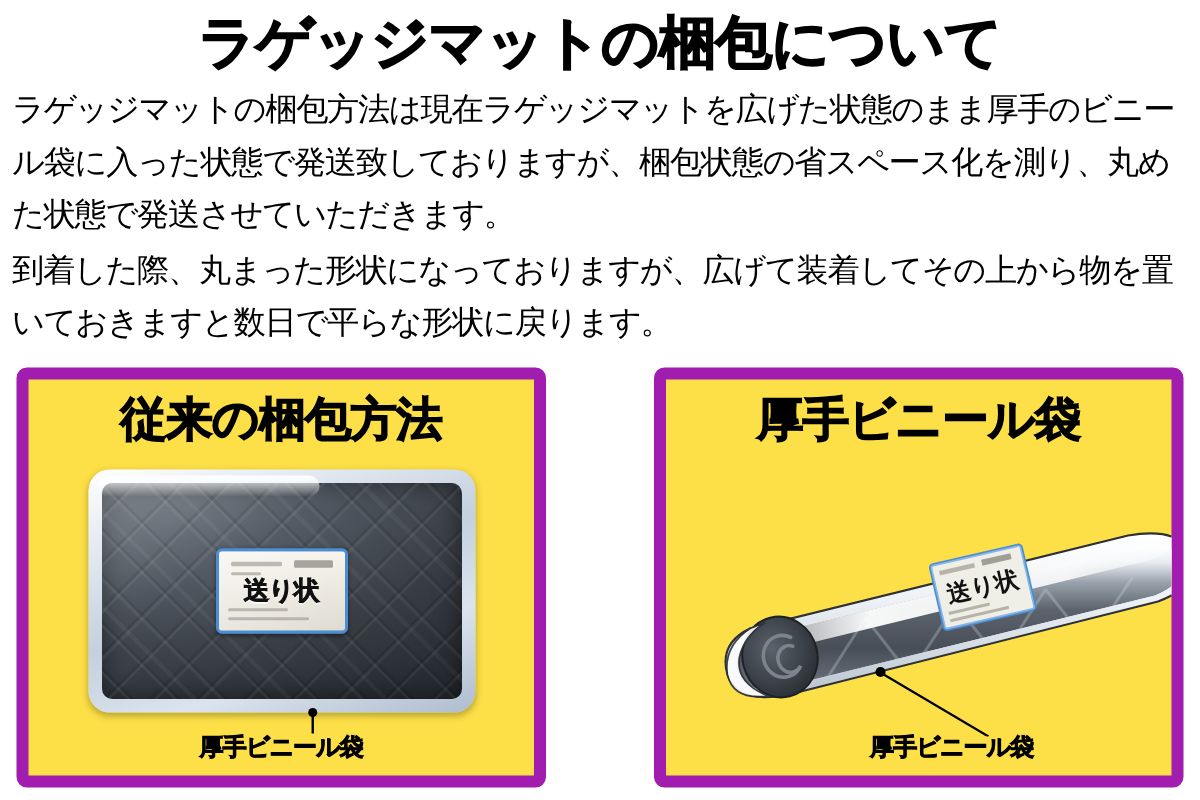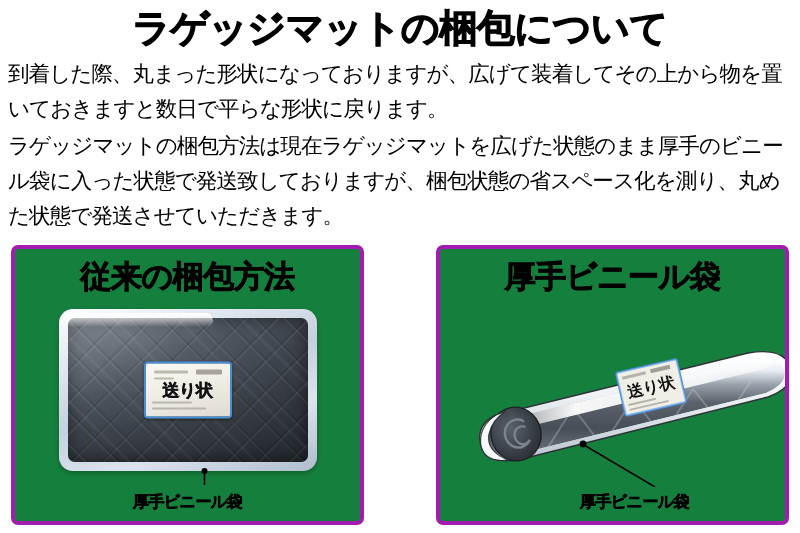--- a/index.html
+++ b/index.html
@@ -51,24 +51,24 @@
     width: 800px;
     display: flex;
     justify-content: space-between;
     padding: 0 11px;
     box-sizing: border-box;
   }
   .panel {
     position: relative;
     width: 353px;
     height: 280px;
-    border: 4px solid #a21caf;
+    border: 8px solid #a21caf;
     border-radius: 7px;
     box-sizing: border-box;
-    background: #15803d;
+    background: #fde047;
     overflow: hidden;
   }
   .panel-title {
     text-align: center;
     font-size: 31px;
     line-height: 38px;
     font-weight: 900;
     letter-spacing: -0.5px;
     margin-top: 8px;
     white-space: nowrap;
@@ -212,22 +212,22 @@
   .annot-text.right-shift {
     transform: translateX(22px);
   }
 </style>
 </head>
 <body>
 
 <div class="page-title">ラゲッジマットの梱包について</div>
 
 <div class="body-copy">
+  <p class="paragraph">ラゲッジマットの梱包方法は現在ラゲッジマットを広げた状態のまま厚手のビニール袋に入った状態で発送致しておりますが、梱包状態の省スペース化を測り、丸めた状態で発送させていただきます。</p>
   <p class="paragraph">到着した際、丸まった形状になっておりますが、広げて装着してその上から物を置いておきますと数日で平らな形状に戻ります。</p>
-  <p class="paragraph">ラゲッジマットの梱包方法は現在ラゲッジマットを広げた状態のまま厚手のビニール袋に入った状態で発送致しておりますが、梱包状態の省スペース化を測り、丸めた状態で発送させていただきます。</p>
 </div>
 
 <div class="panels">
 
   <div class="panel">
     <div class="panel-title">従来の梱包方法</div>
 
     <div class="panel-stage">
       <div class="vinyl-flat">
         <div class="mat-flat">

